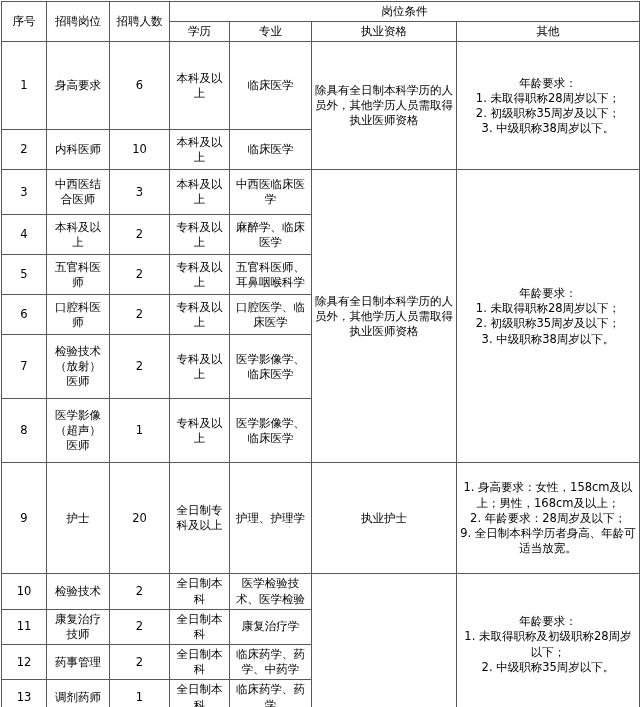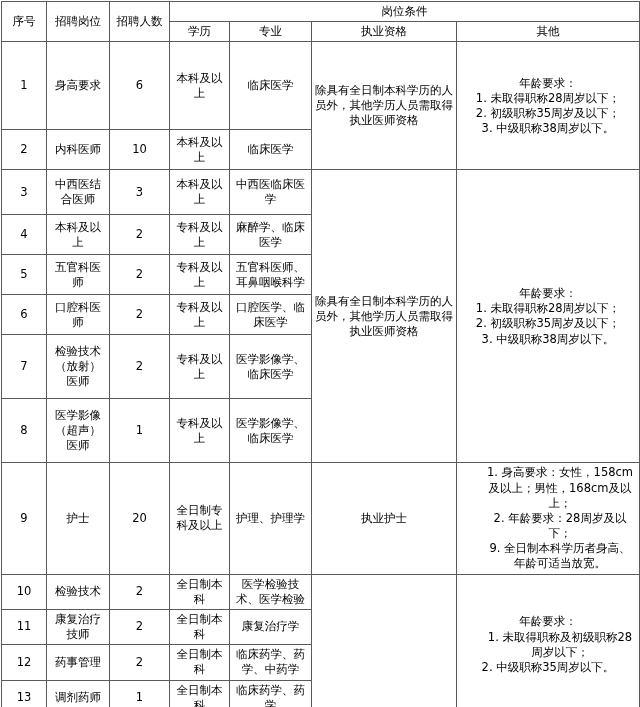--- a/index.html
+++ b/index.html
@@ -43,21 +43,21 @@
   td.lic.left{text-align:center;}
   td.other{
     text-align:left;
     vertical-align:middle;
     padding:4px 6px 4px 7px;
     line-height:1.42;
     font-size:11px;
   }
   td.other .ttl{font-weight:normal;}
   td.other .ln{display:block;white-space:nowrap;}
-  td.other .ln.wrap{white-space:normal;margin-left:24px;}
+  td.other .ln.wrap{white-space:normal;}
   td.empty{}
 </style>
 </head>
 <body>
 
 <table class="recruit">
   <colgroup>
     <col class="c-no">
       <col class="c-post">
       <col class="c-num">

